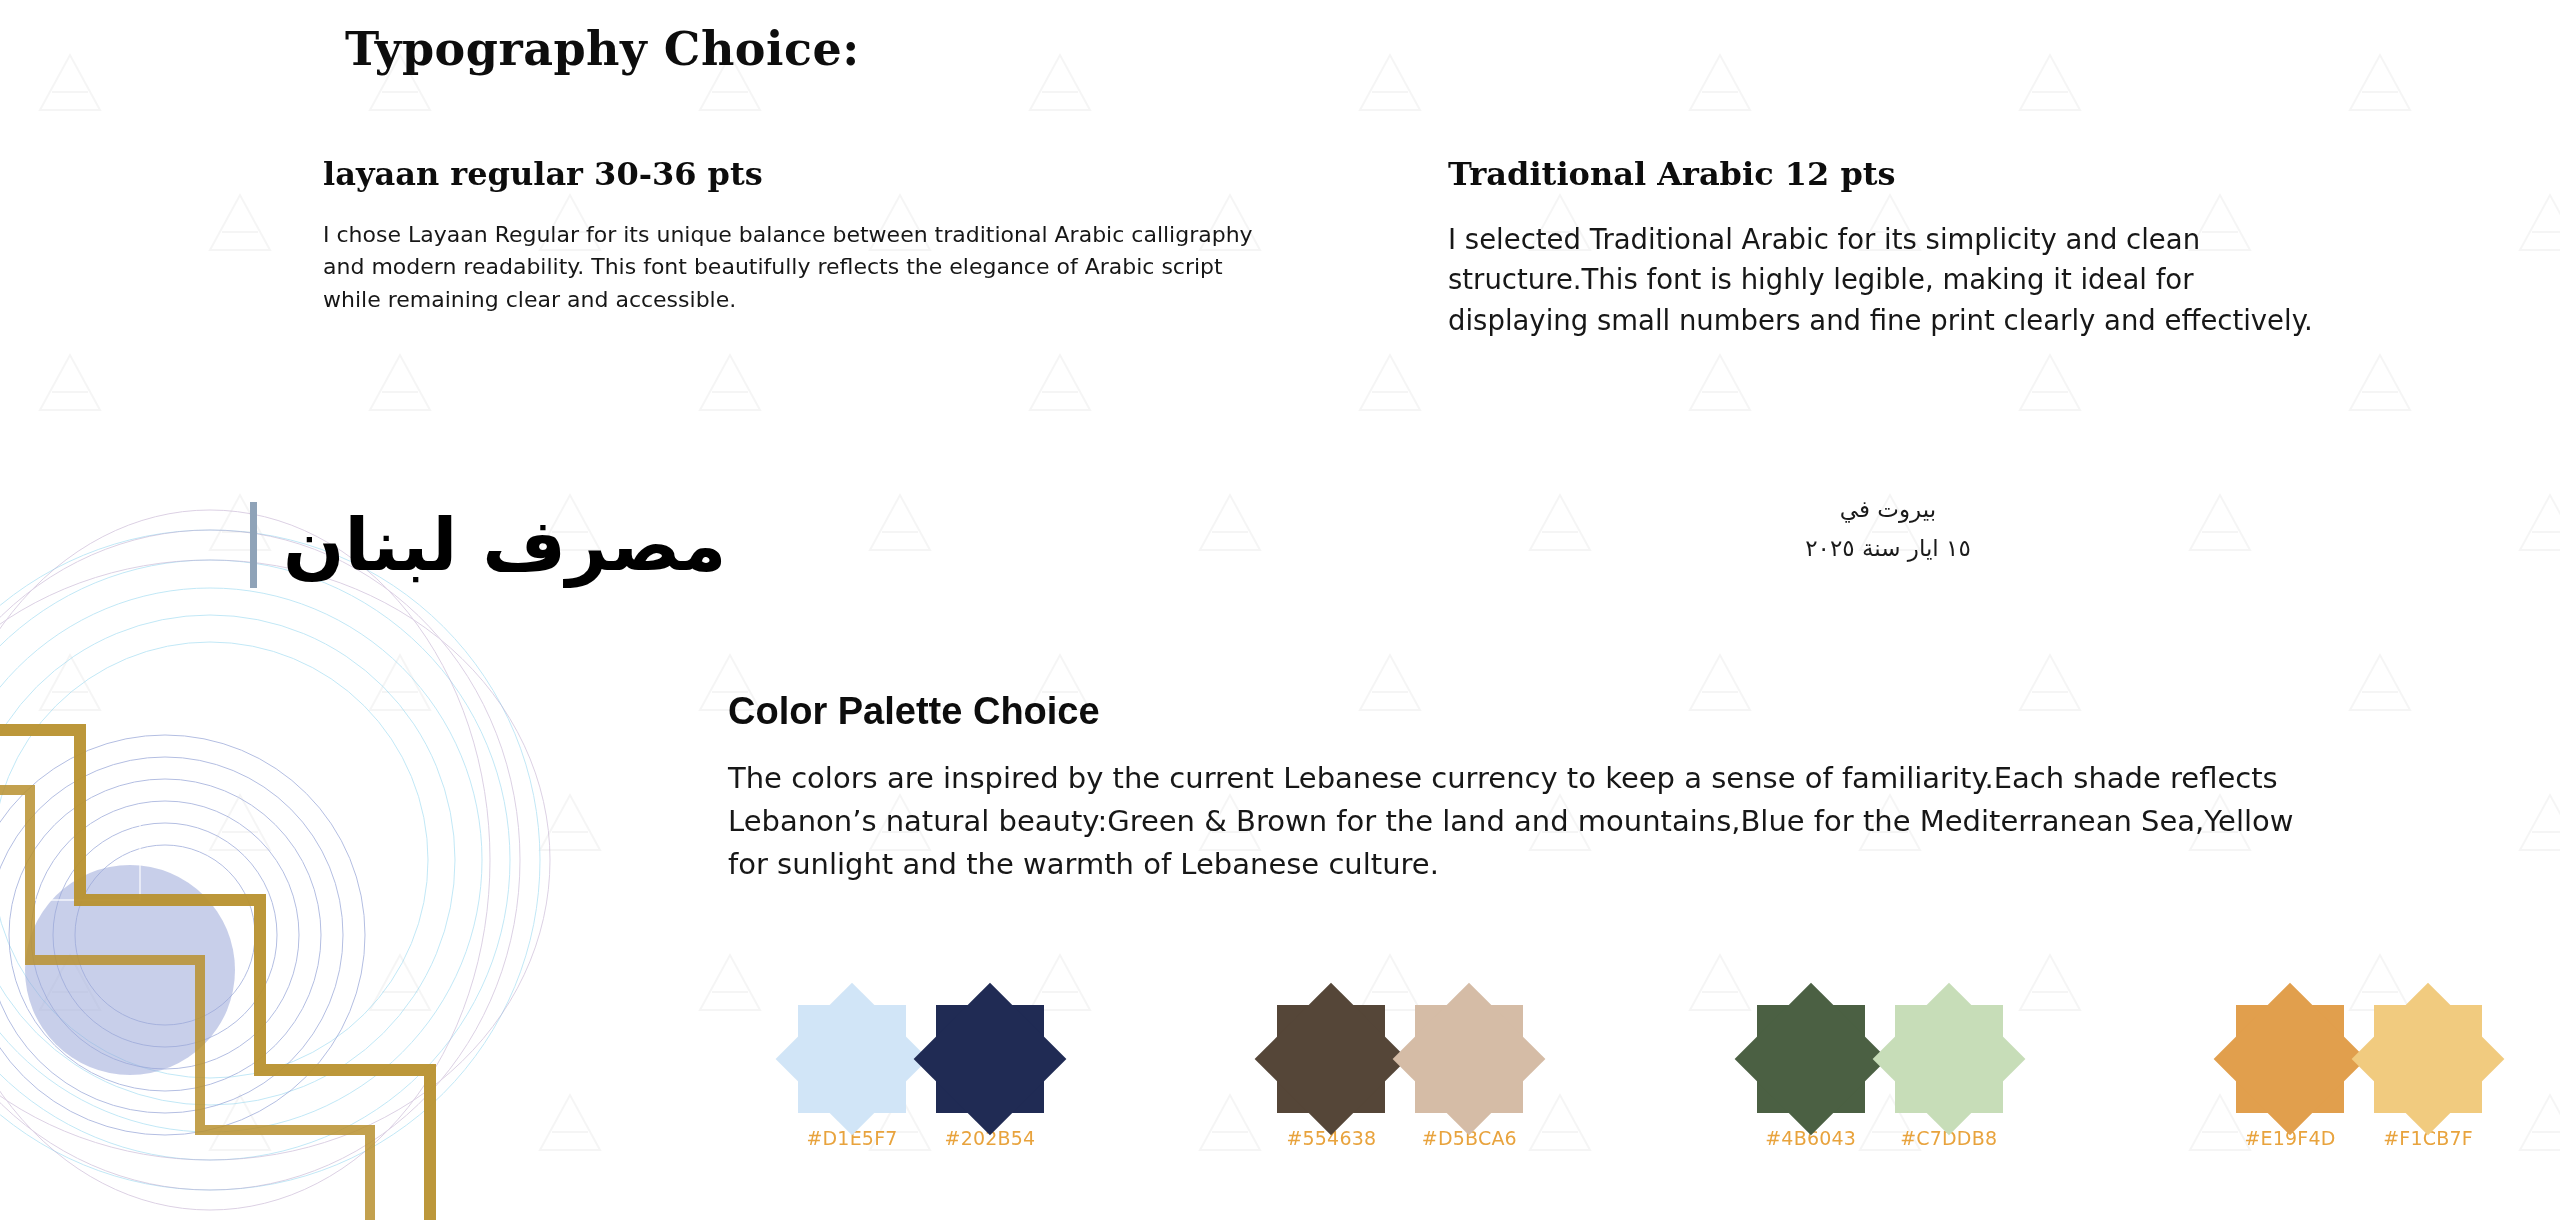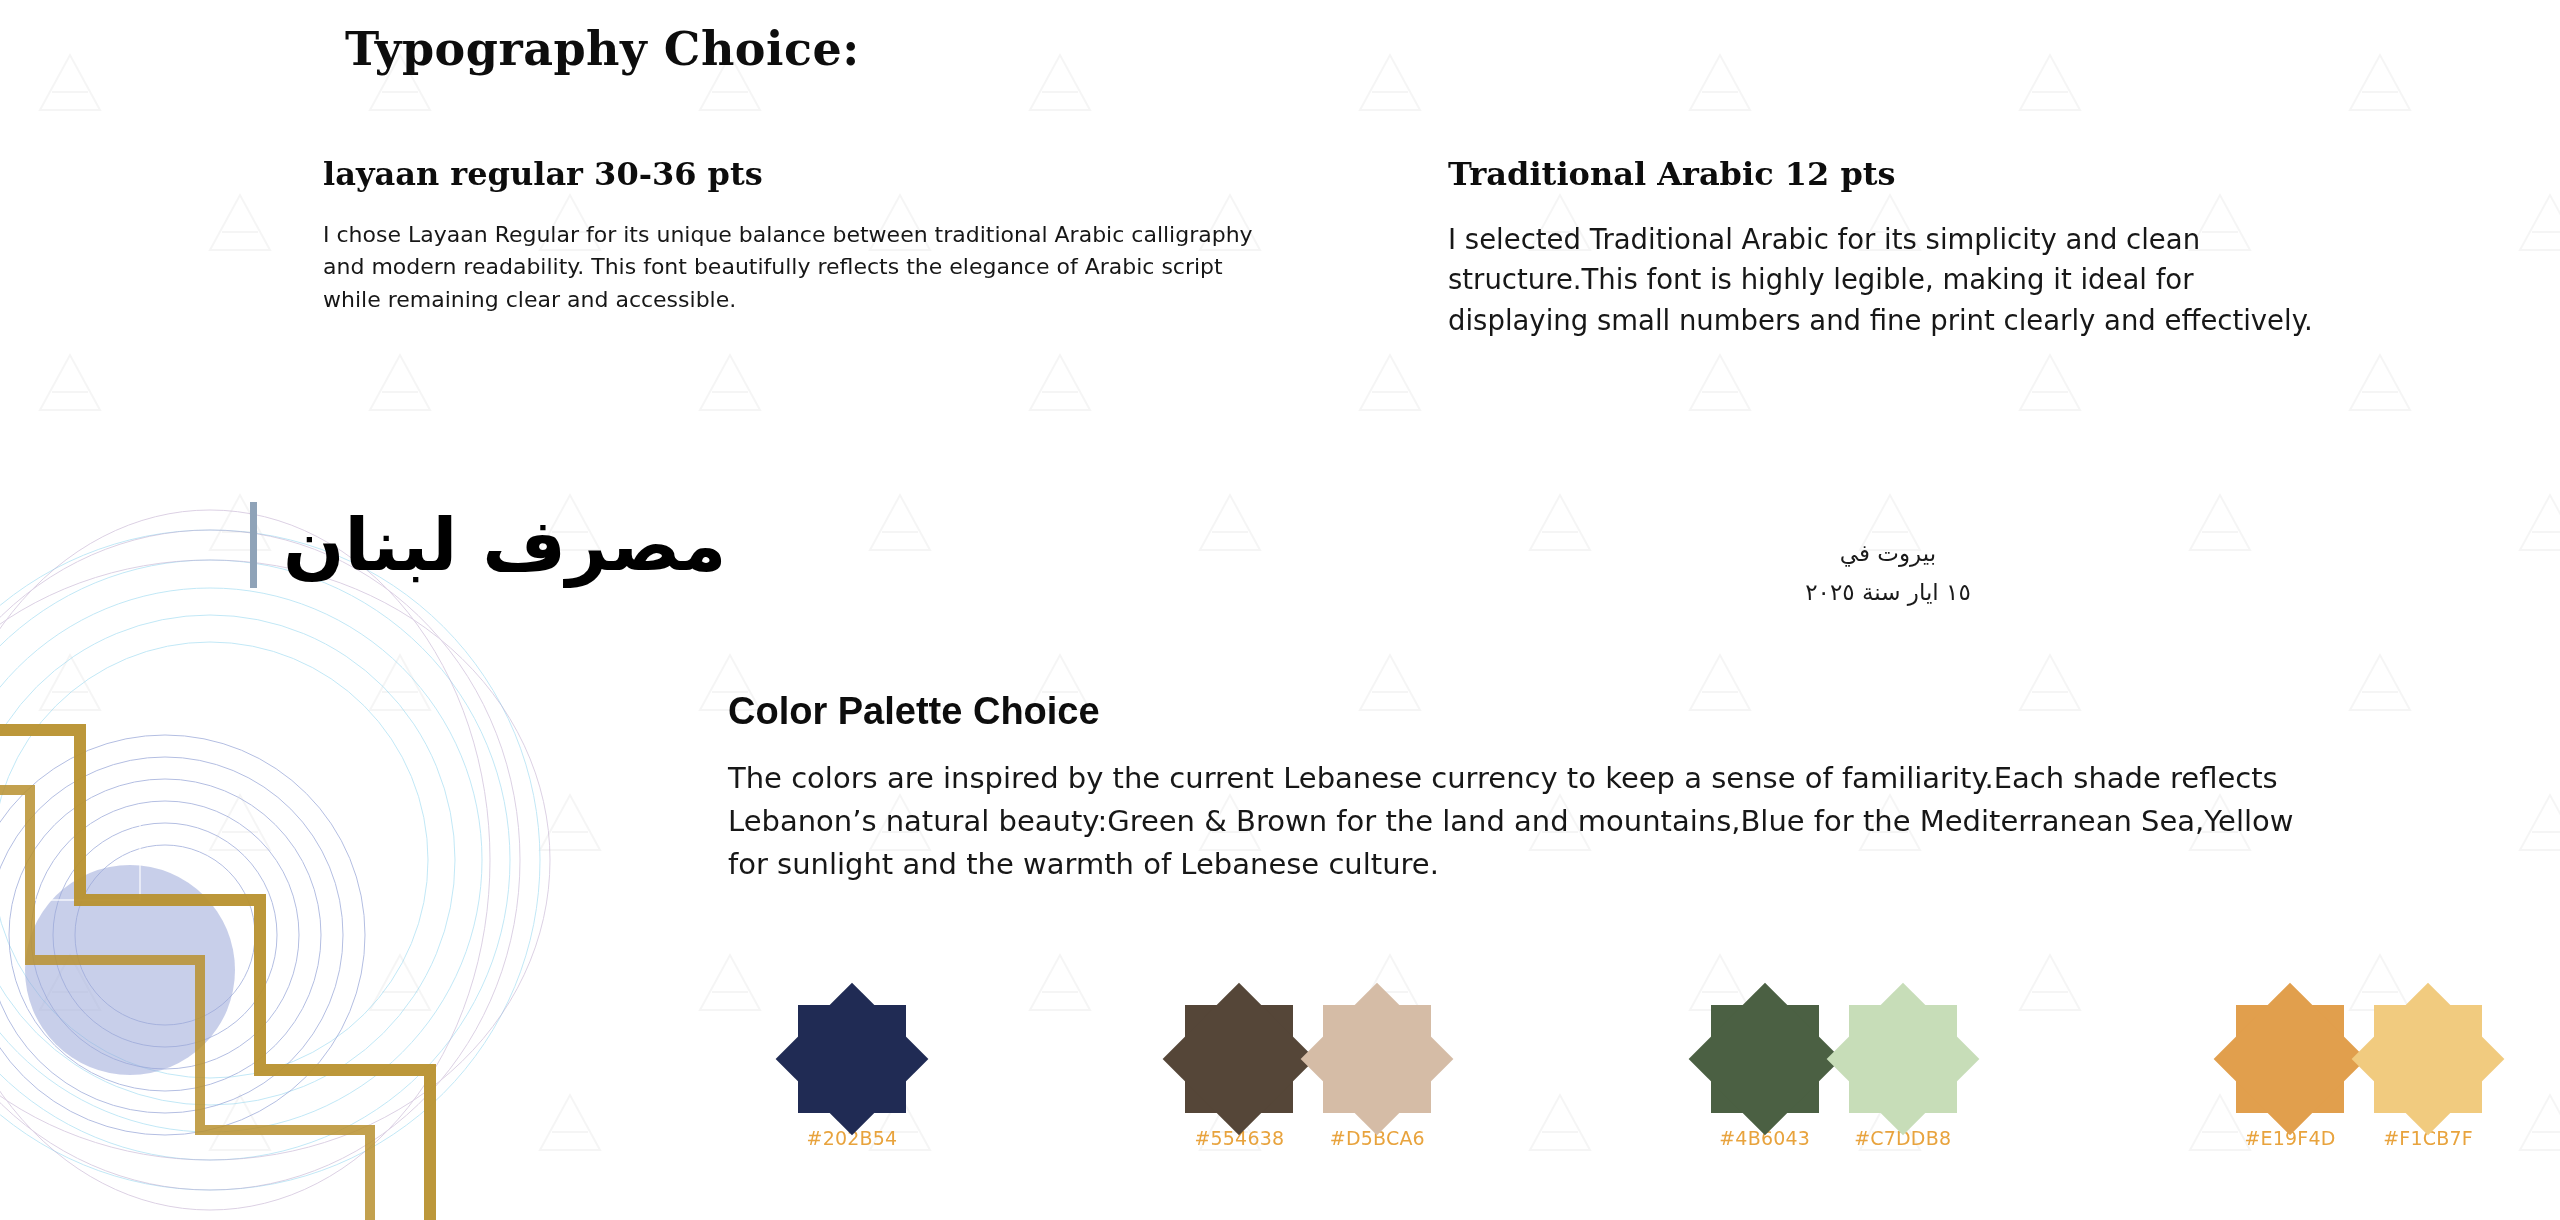--- a/index.html
+++ b/index.html
@@ -117,21 +117,20 @@
   #right-arabic {
     position: absolute;
     left: 1448px;
     top: 490px;
     width: 880px;
     text-align: center;
     direction: rtl;
     font-size: 23px;
     line-height: 1.7;
     color: #1a1a1a;
-    margin-top: 44px;
   }
 
   
   #palette-section {
     position: absolute;
     left: 728px;
     top: 690px;
     width: 1600px;
   }
   #palette-heading {
@@ -263,20 +262,27 @@
 </div>
 
 <section id="palette-section">
   <h2 id="palette-heading">Color Palette Choice</h2>
   <p id="palette-body">The colors are inspired by the current Lebanese currency to keep a sense of familiarity.Each shade reflects Lebanon’s natural beauty:Green &amp; Brown for the land and mountains,Blue for the Mediterranean Sea,Yellow for sunlight and the warmth of Lebanese culture.</p>
 </section>
 
 <div id="swatch-rows">
     <div class="swatch-group">
       <div class="swatch">
+        <div class="star" style="color: rgb(209, 229, 247);">
+          <div class="sq"></div>
+          <div class="sq rot"></div>
+        </div>
+        <div class="swatch-label">#D1E5F7</div>
+      </div>
+      <div class="swatch">
         <div class="star" style="color: rgb(32, 43, 84);">
           <div class="sq"></div>
           <div class="sq rot"></div>
         </div>
         <div class="swatch-label">#202B54</div>
       </div>
     </div>
     <div class="swatch-group">
       <div class="swatch">
         <div class="star" style="color: rgb(85, 70, 56);">

